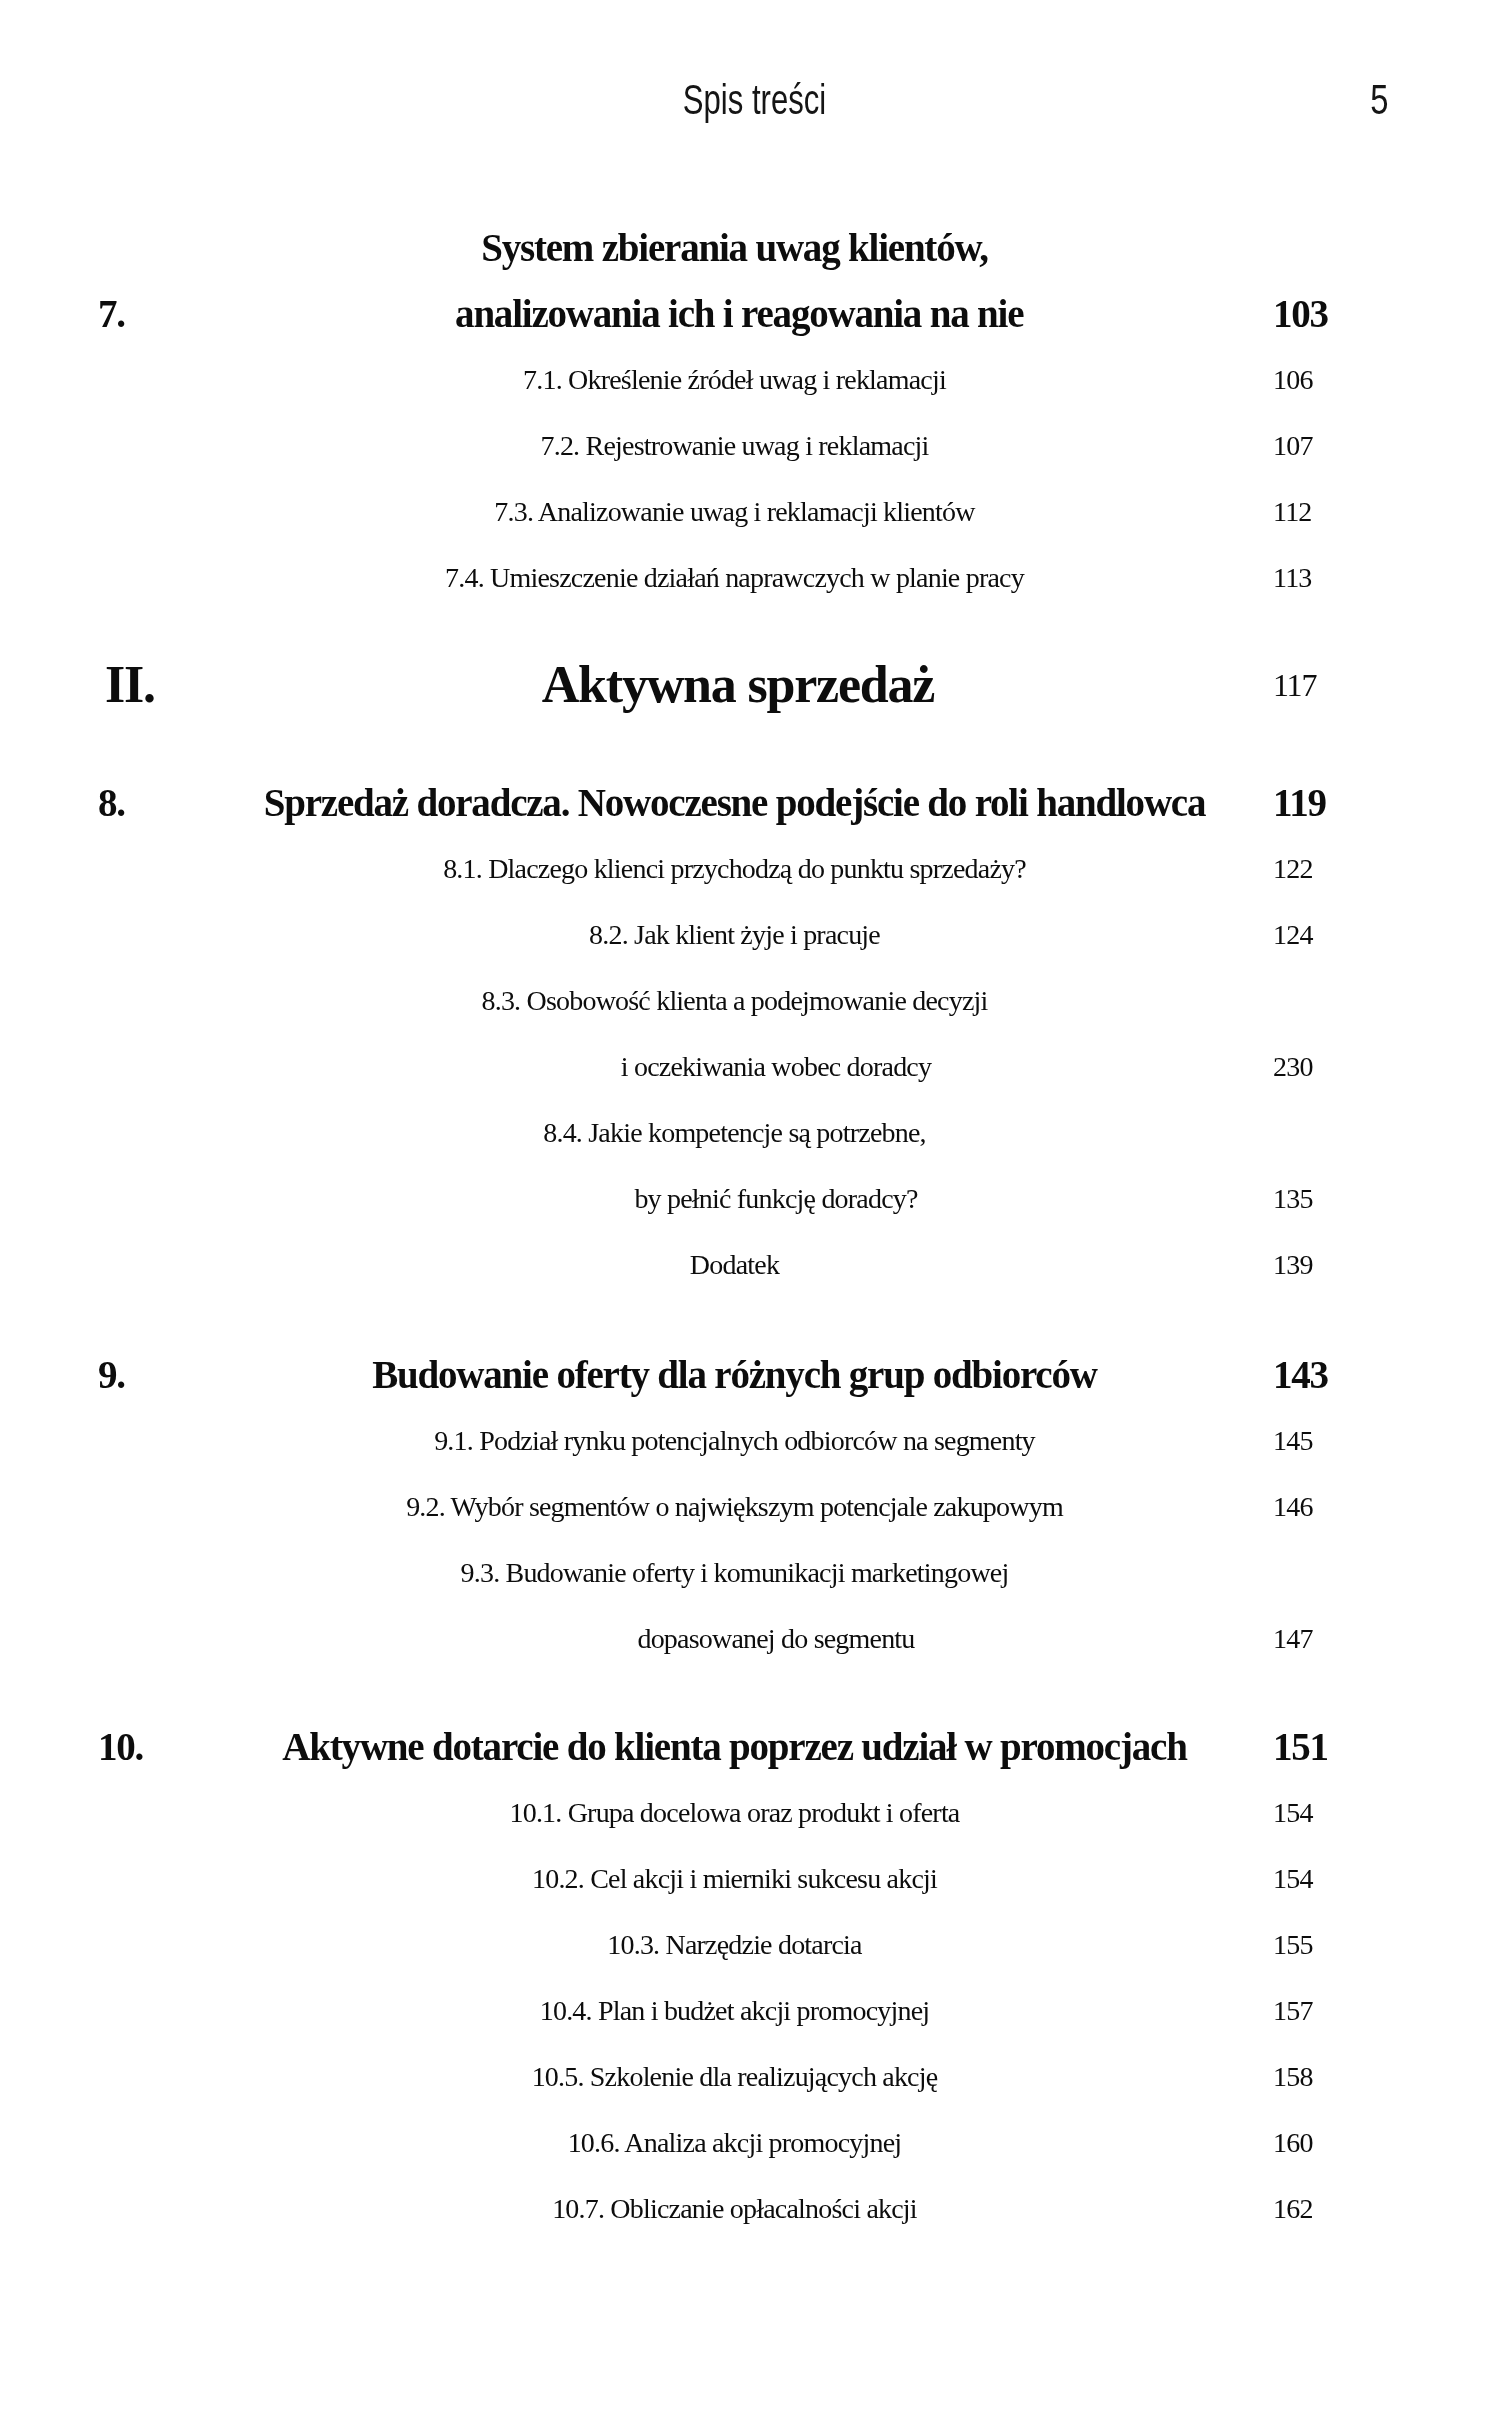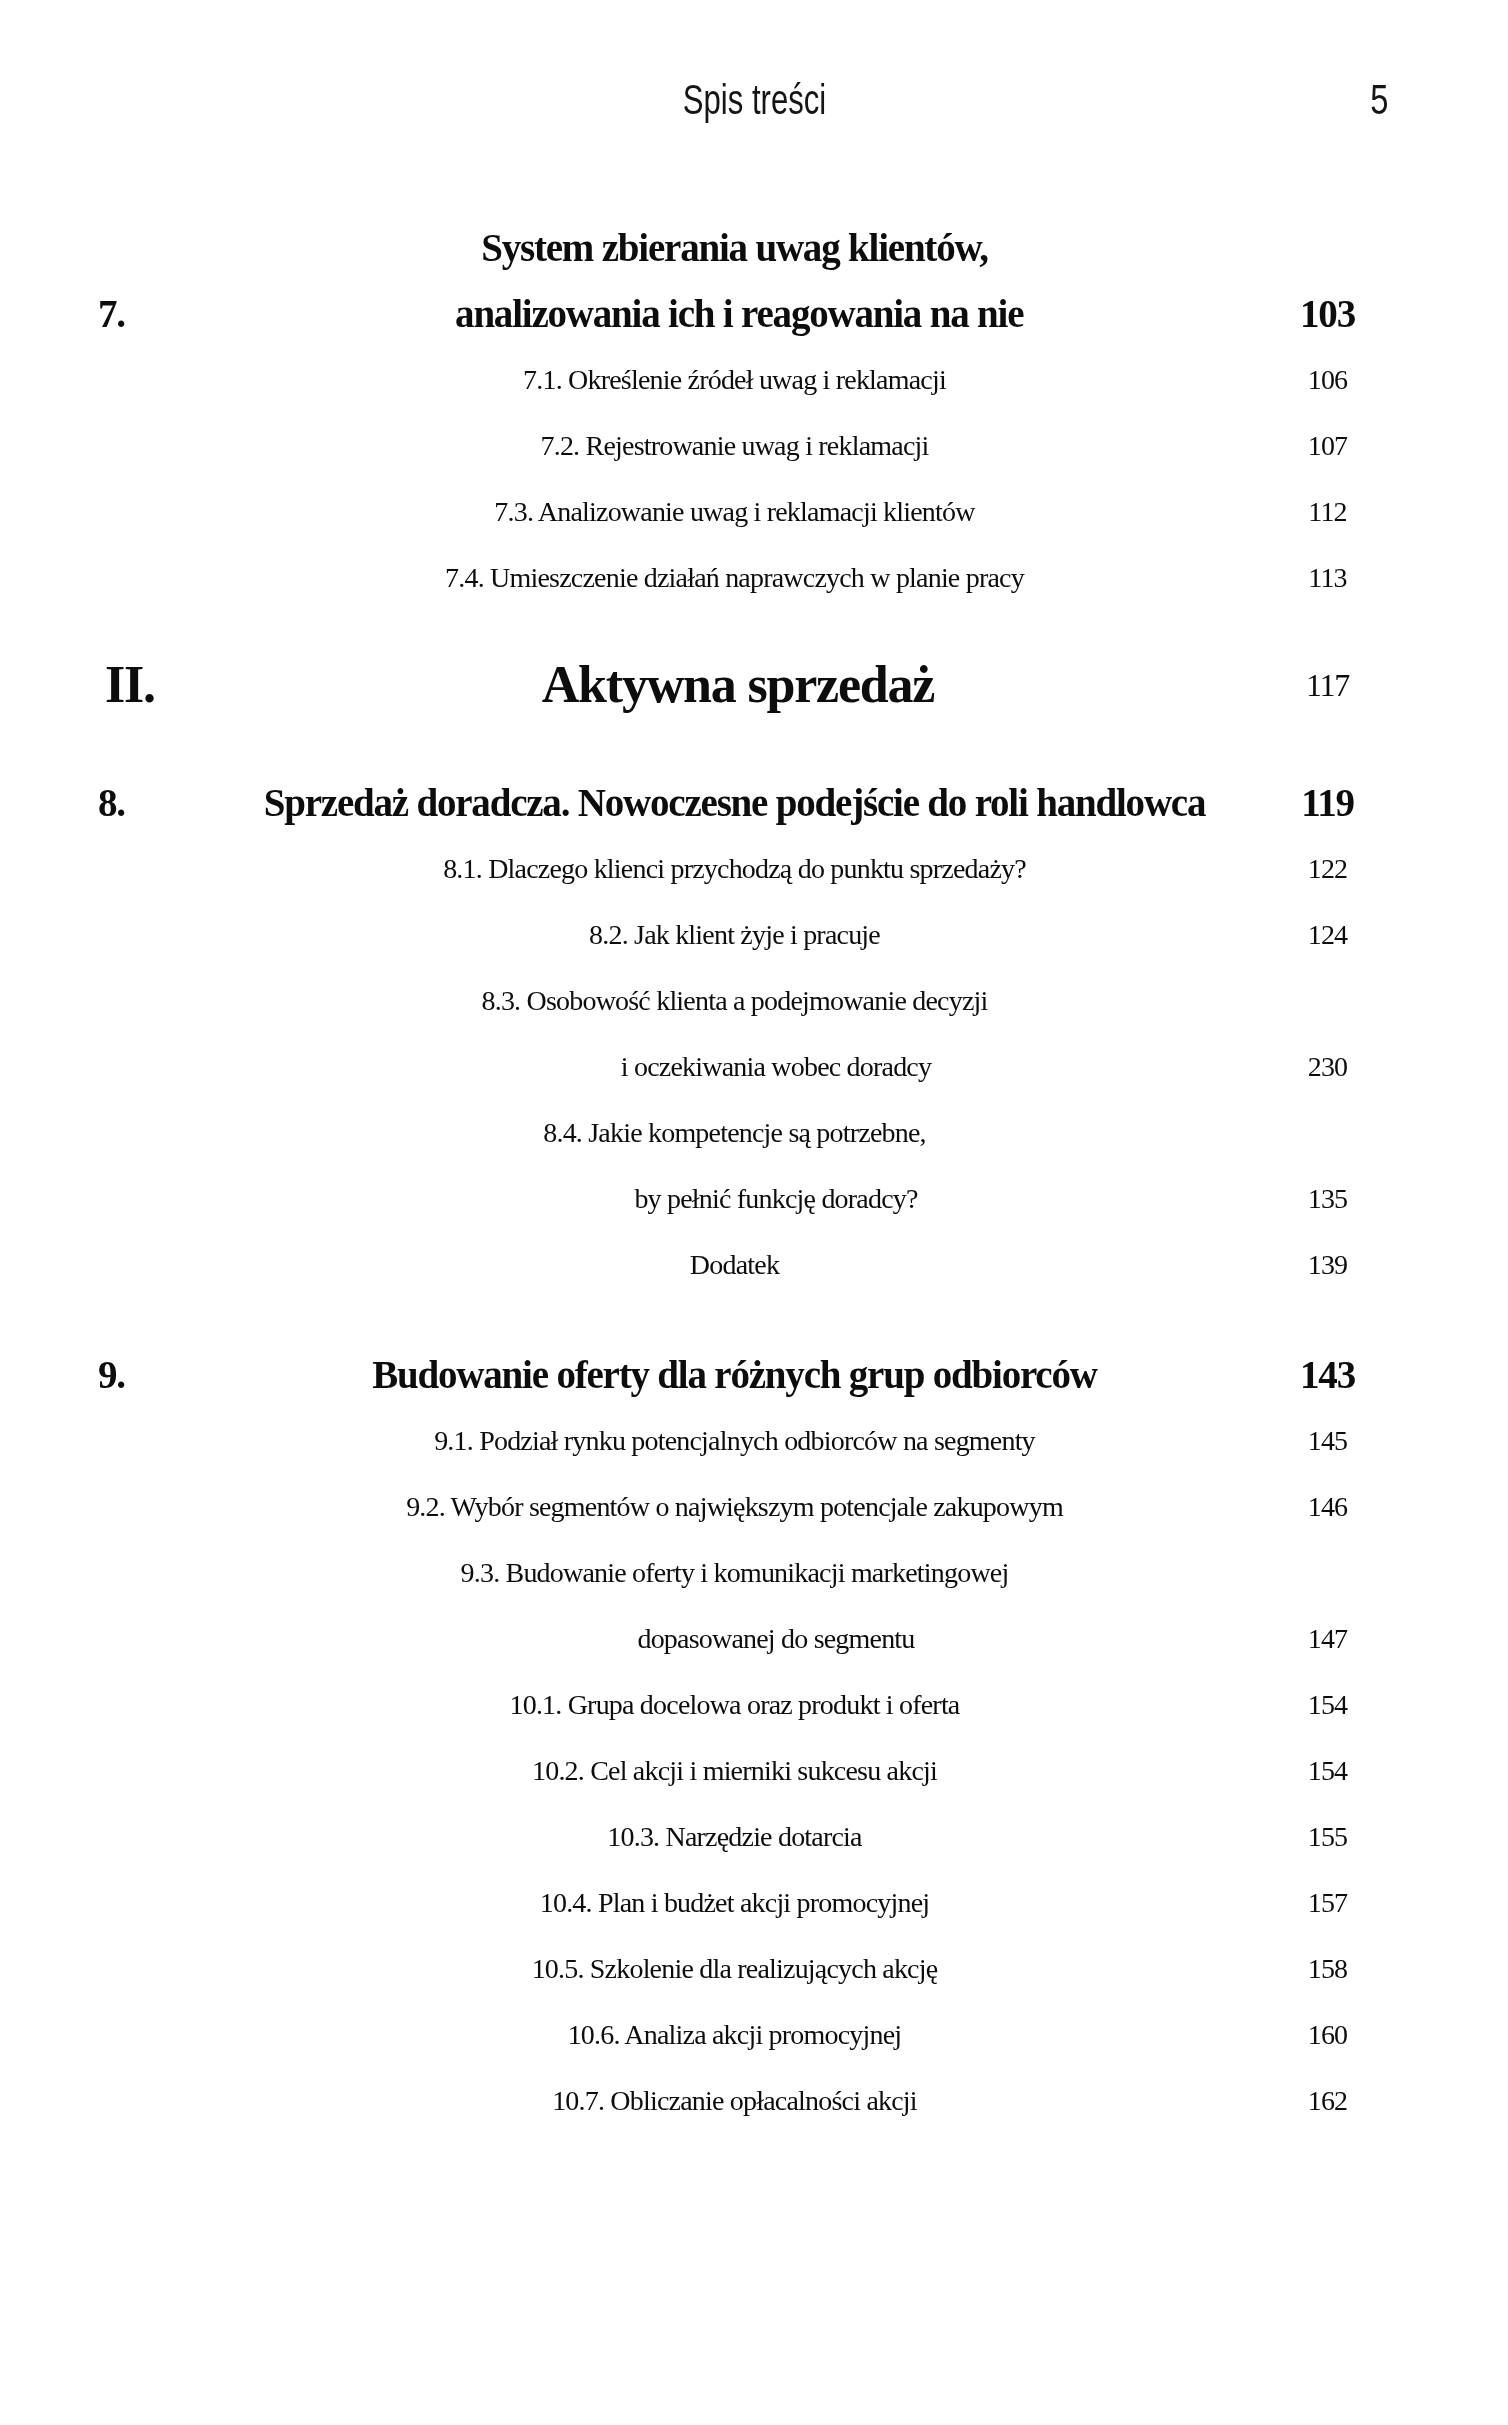--- a/index.html
+++ b/index.html
@@ -69,21 +69,21 @@
     white-space: nowrap;
   }
   .row .title {
     min-width: 0;
     text-align: center;
   }
   .row .title .line {
     white-space: nowrap;
   }
   .row .pg {
-    text-align: center;
+    text-align: left;
     white-space: nowrap;
     font-weight: 400;
   }
 
   
   .row.ch {
     font-weight: 700;
     font-size: 39px;
     letter-spacing: -1.2px;
   }
@@ -223,20 +223,25 @@
 
     <div class="row">
       <span class="num"></span>
       <span class="title">
         <span class="line">9.3. Budowanie oferty i komunikacji marketingowej</span><br>
         <span class="line cont-lg">dopasowanej do segmentu</span>
       </span>
       <span class="pg">147</span>
     </div>
 
+    <div class="row ch gap-ch10">
+      <span class="num">10.</span>
+      <span class="title"><span class="line">Aktywne dotarcie do klienta poprzez udział w promocjach</span></span>
+      <span class="pg">151</span>
+    </div>
 
     <div class="row">
       <span class="num"></span>
       <span class="title"><span class="line">10.1. Grupa docelowa oraz produkt i oferta</span></span>
       <span class="pg">154</span>
     </div>
     <div class="row">
       <span class="num"></span>
       <span class="title"><span class="line">10.2. Cel akcji i mierniki sukcesu akcji</span></span>
       <span class="pg">154</span>

